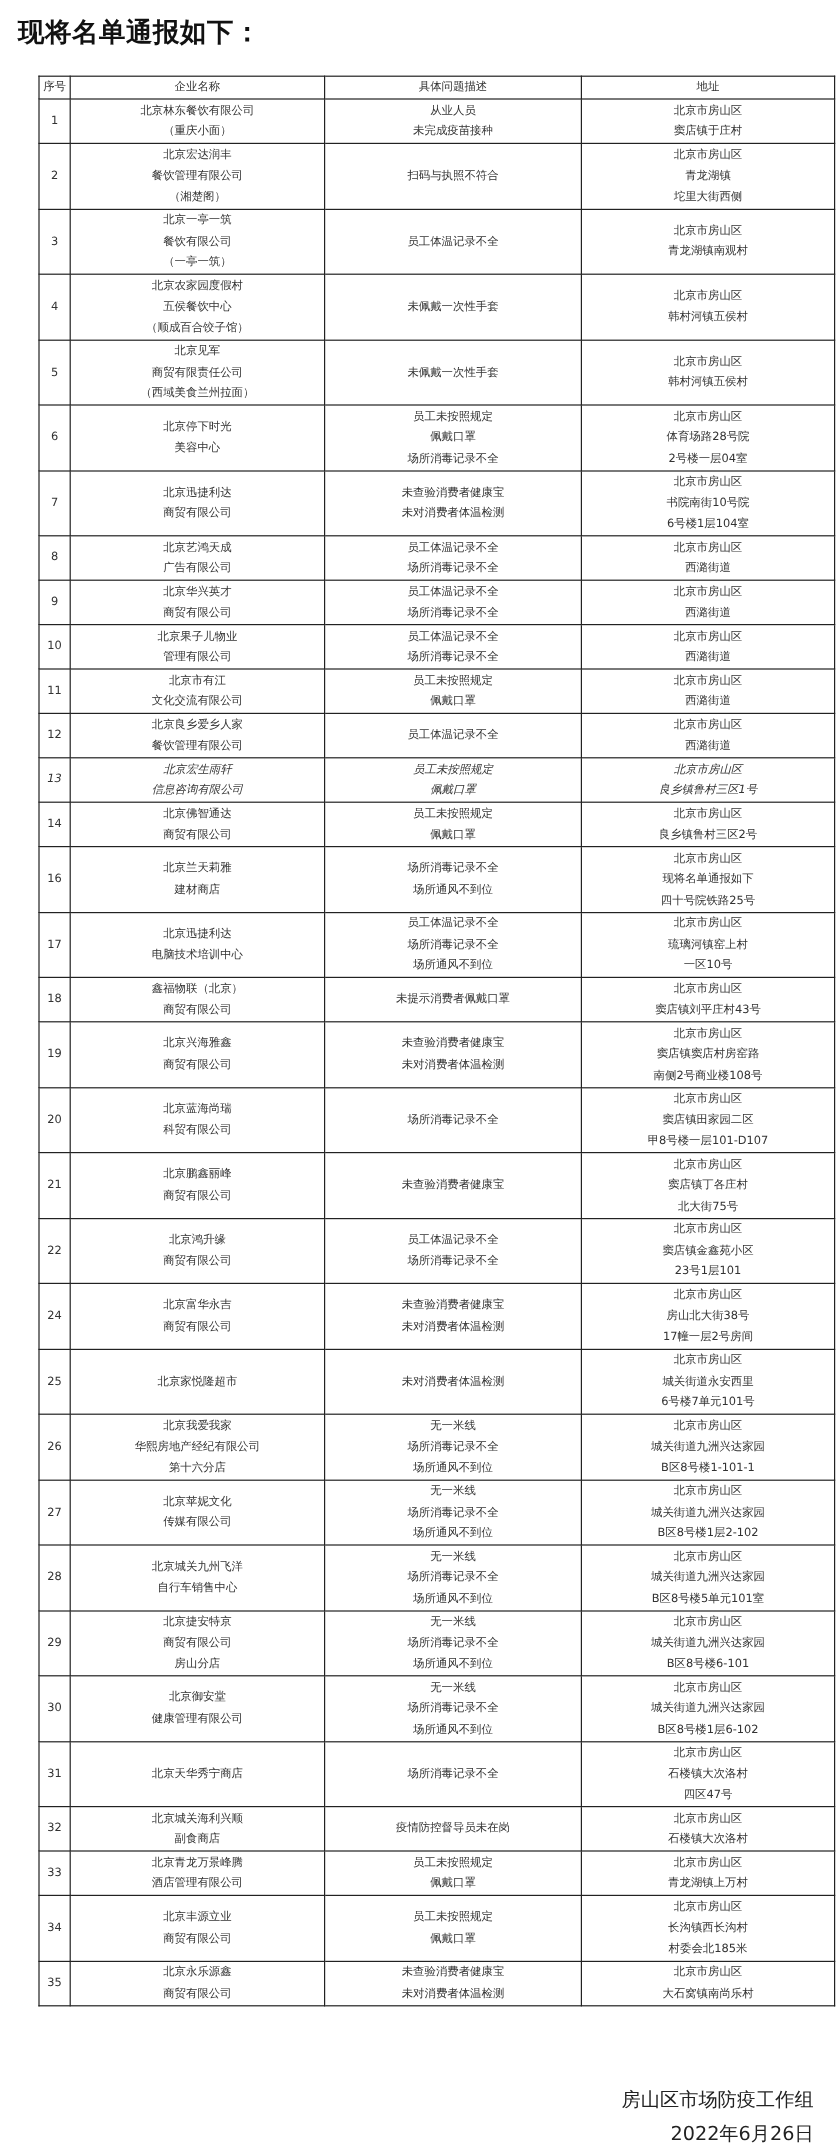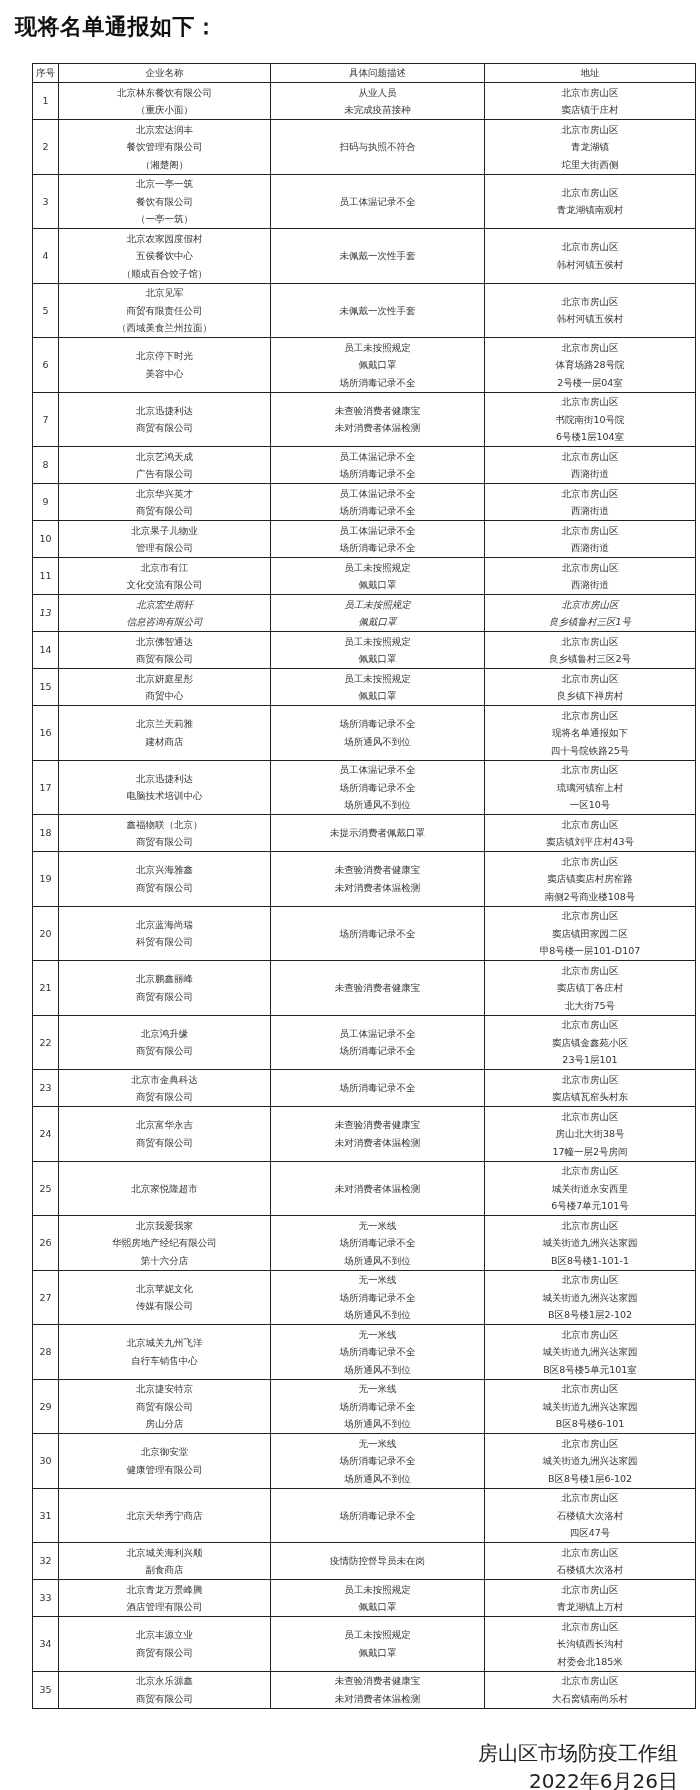--- a/index.html
+++ b/index.html
@@ -8,21 +8,21 @@
   .heading { position: absolute; left: 15px; top: 12px; font-size: 22px; font-weight: bold;
              color: #111; letter-spacing: 0.5px; }
   table.roster { position: absolute; left: 32px; top: 63px; width: 663px;
                  border-collapse: collapse; table-layout: fixed; }
   table.roster td, table.roster th { border: 1px solid #222; text-align: center;
                  vertical-align: middle; font-size: 9.5px; line-height: 17.5px;
                  padding: 0 2px; color: #333; font-weight: normal; }
   table.roster th { height: 18px; line-height: 18px; }
   col.c-no { width: 26px; } col.c-name { width: 212px; } col.c-issue { width: 214px; } col.c-addr { width: 211px; }
   .line { display: block; white-space: nowrap; }
-  .footer { position: absolute; right: 22px; text-align: right; font-size: 20px; color: #222; }
+  .footer { position: absolute; right: 22px; text-align: right; font-size: 16px; color: #222; }
   .footer.org { top: 1740px; }
   .footer.date { top: 1768px; }
 </style>
 </head>
 <body>
 
 <div class="heading">现将名单通报如下：</div>
 
 <table class="roster">
   <colgroup>
@@ -202,20 +202,34 @@
         </td>
         <td>
           <span class="line">员工未按照规定</span>
           <span class="line">佩戴口罩</span>
         </td>
         <td>
           <span class="line">北京市房山区</span>
           <span class="line">西潞街道</span>
         </td>
       </tr>
+      <tr style="height: 37px;">
+        <td>12</td>
+        <td>
+          <span class="line">北京良乡爱乡人家</span>
+          <span class="line">餐饮管理有限公司</span>
+        </td>
+        <td>
+          <span class="line">员工体温记录不全</span>
+        </td>
+        <td>
+          <span class="line">北京市房山区</span>
+          <span class="line">西潞街道</span>
+        </td>
+      </tr>
       <tr style="height: 37px; font-style: italic;">
         <td>13</td>
         <td>
           <span class="line">北京宏生雨轩</span>
           <span class="line">信息咨询有限公司</span>
         </td>
         <td>
           <span class="line">员工未按照规定</span>
           <span class="line">佩戴口罩</span>
         </td>
@@ -232,35 +246,20 @@
         </td>
         <td>
           <span class="line">员工未按照规定</span>
           <span class="line">佩戴口罩</span>
         </td>
         <td>
           <span class="line">北京市房山区</span>
           <span class="line">良乡镇鲁村三区2号</span>
         </td>
       </tr>
-      <tr style="height: 37px;">
-        <td>15</td>
-        <td>
-          <span class="line">北京妍庭星彤</span>
-          <span class="line">商贸中心</span>
-        </td>
-        <td>
-          <span class="line">员工未按照规定</span>
-          <span class="line">佩戴口罩</span>
-        </td>
-        <td>
-          <span class="line">北京市房山区</span>
-          <span class="line">良乡镇下禅房村</span>
-        </td>
-      </tr>
       <tr style="height: 54.5px;">
         <td>16</td>
         <td>
           <span class="line">北京兰天莉雅</span>
           <span class="line">建材商店</span>
         </td>
         <td>
           <span class="line">场所消毒记录不全</span>
           <span class="line">场所通风不到位</span>
         </td>
@@ -354,34 +353,20 @@
           <span class="line">商贸有限公司</span>
         </td>
         <td>
           <span class="line">员工体温记录不全</span>
           <span class="line">场所消毒记录不全</span>
         </td>
         <td>
           <span class="line">北京市房山区</span>
           <span class="line">窦店镇金鑫苑小区</span>
           <span class="line">23号1层101</span>
-        </td>
-      </tr>
-      <tr style="height: 37px;">
-        <td>23</td>
-        <td>
-          <span class="line">北京市金典科达</span>
-          <span class="line">商贸有限公司</span>
-        </td>
-        <td>
-          <span class="line">场所消毒记录不全</span>
-        </td>
-        <td>
-          <span class="line">北京市房山区</span>
-          <span class="line">窦店镇瓦窑头村东</span>
         </td>
       </tr>
       <tr style="height: 54.5px;">
         <td>24</td>
         <td>
           <span class="line">北京富华永吉</span>
           <span class="line">商贸有限公司</span>
         </td>
         <td>
           <span class="line">未查验消费者健康宝</span>

